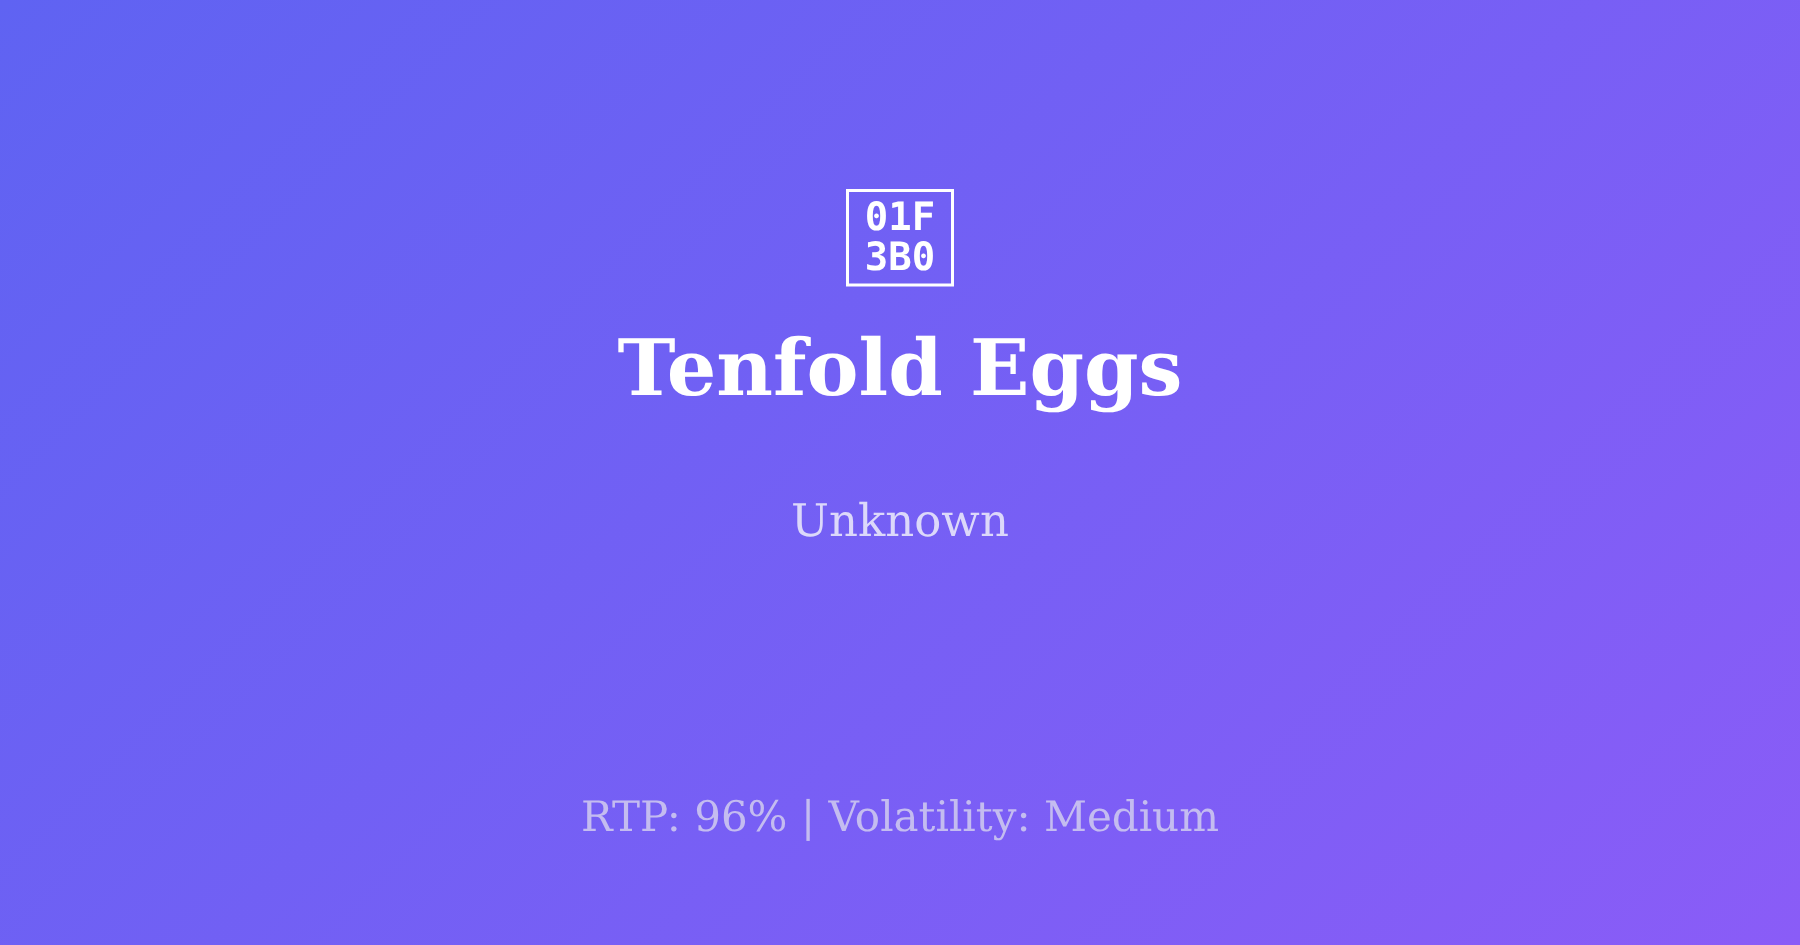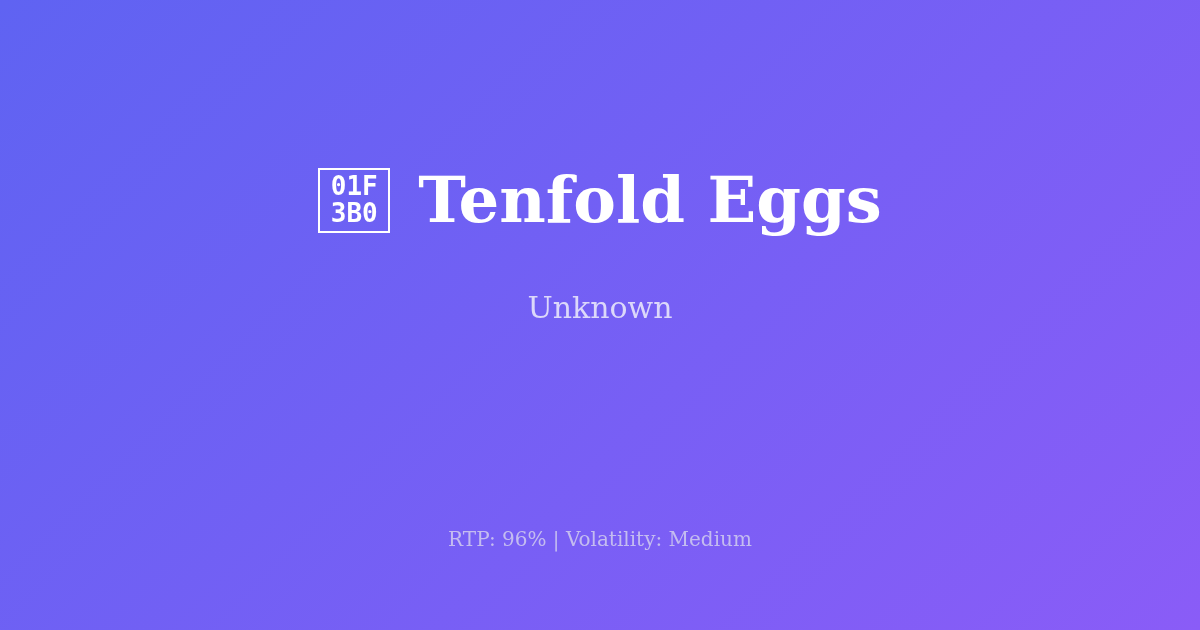--- a/index.html
+++ b/index.html
@@ -34,21 +34,21 @@
     top: 0;
     height: 492px;
     display: flex;
     flex-direction: column;
     align-items: center;
     justify-content: center;
   }
 
   .title-row {
     display: flex;
-    flex-direction: row;
+    flex-direction: column;
     align-items: center;
     justify-content: center;
     gap: 28px;
   }
 
   
   .glyph-box {
     box-sizing: border-box;
     width: 72px;
     height: 65px;
@@ -67,21 +67,21 @@
     font-weight: 700;
     color: #ffffff;
     letter-spacing: 0px;
     line-height: 1.03;
     white-space: pre;
   }
 
   .game-title {
     font-family: "DejaVu Serif", "Liberation Serif", serif;
     font-weight: 700;
-    font-size: 64px;
+    font-size: 52px;
     line-height: 1.05;
     color: #ffffff;
     white-space: nowrap;
     margin: 0;
   }
 
   .game-subtitle {
     font-family: "DejaVu Serif", "Liberation Serif", serif;
     font-weight: 400;
     font-size: 30px;
@@ -93,21 +93,21 @@
   }
 
   .meta-footer {
     position: absolute;
     left: 0;
     right: 0;
     top: 527px;
     text-align: center;
     font-family: "DejaVu Serif", "Liberation Serif", serif;
     font-weight: 400;
-    font-size: 20px;
+    font-size: 28px;
     line-height: 1.25;
     color: #c4bcf0;
     white-space: nowrap;
   }
 </style>
 </head>
 <body>
 
 <div id="og-card">
 

